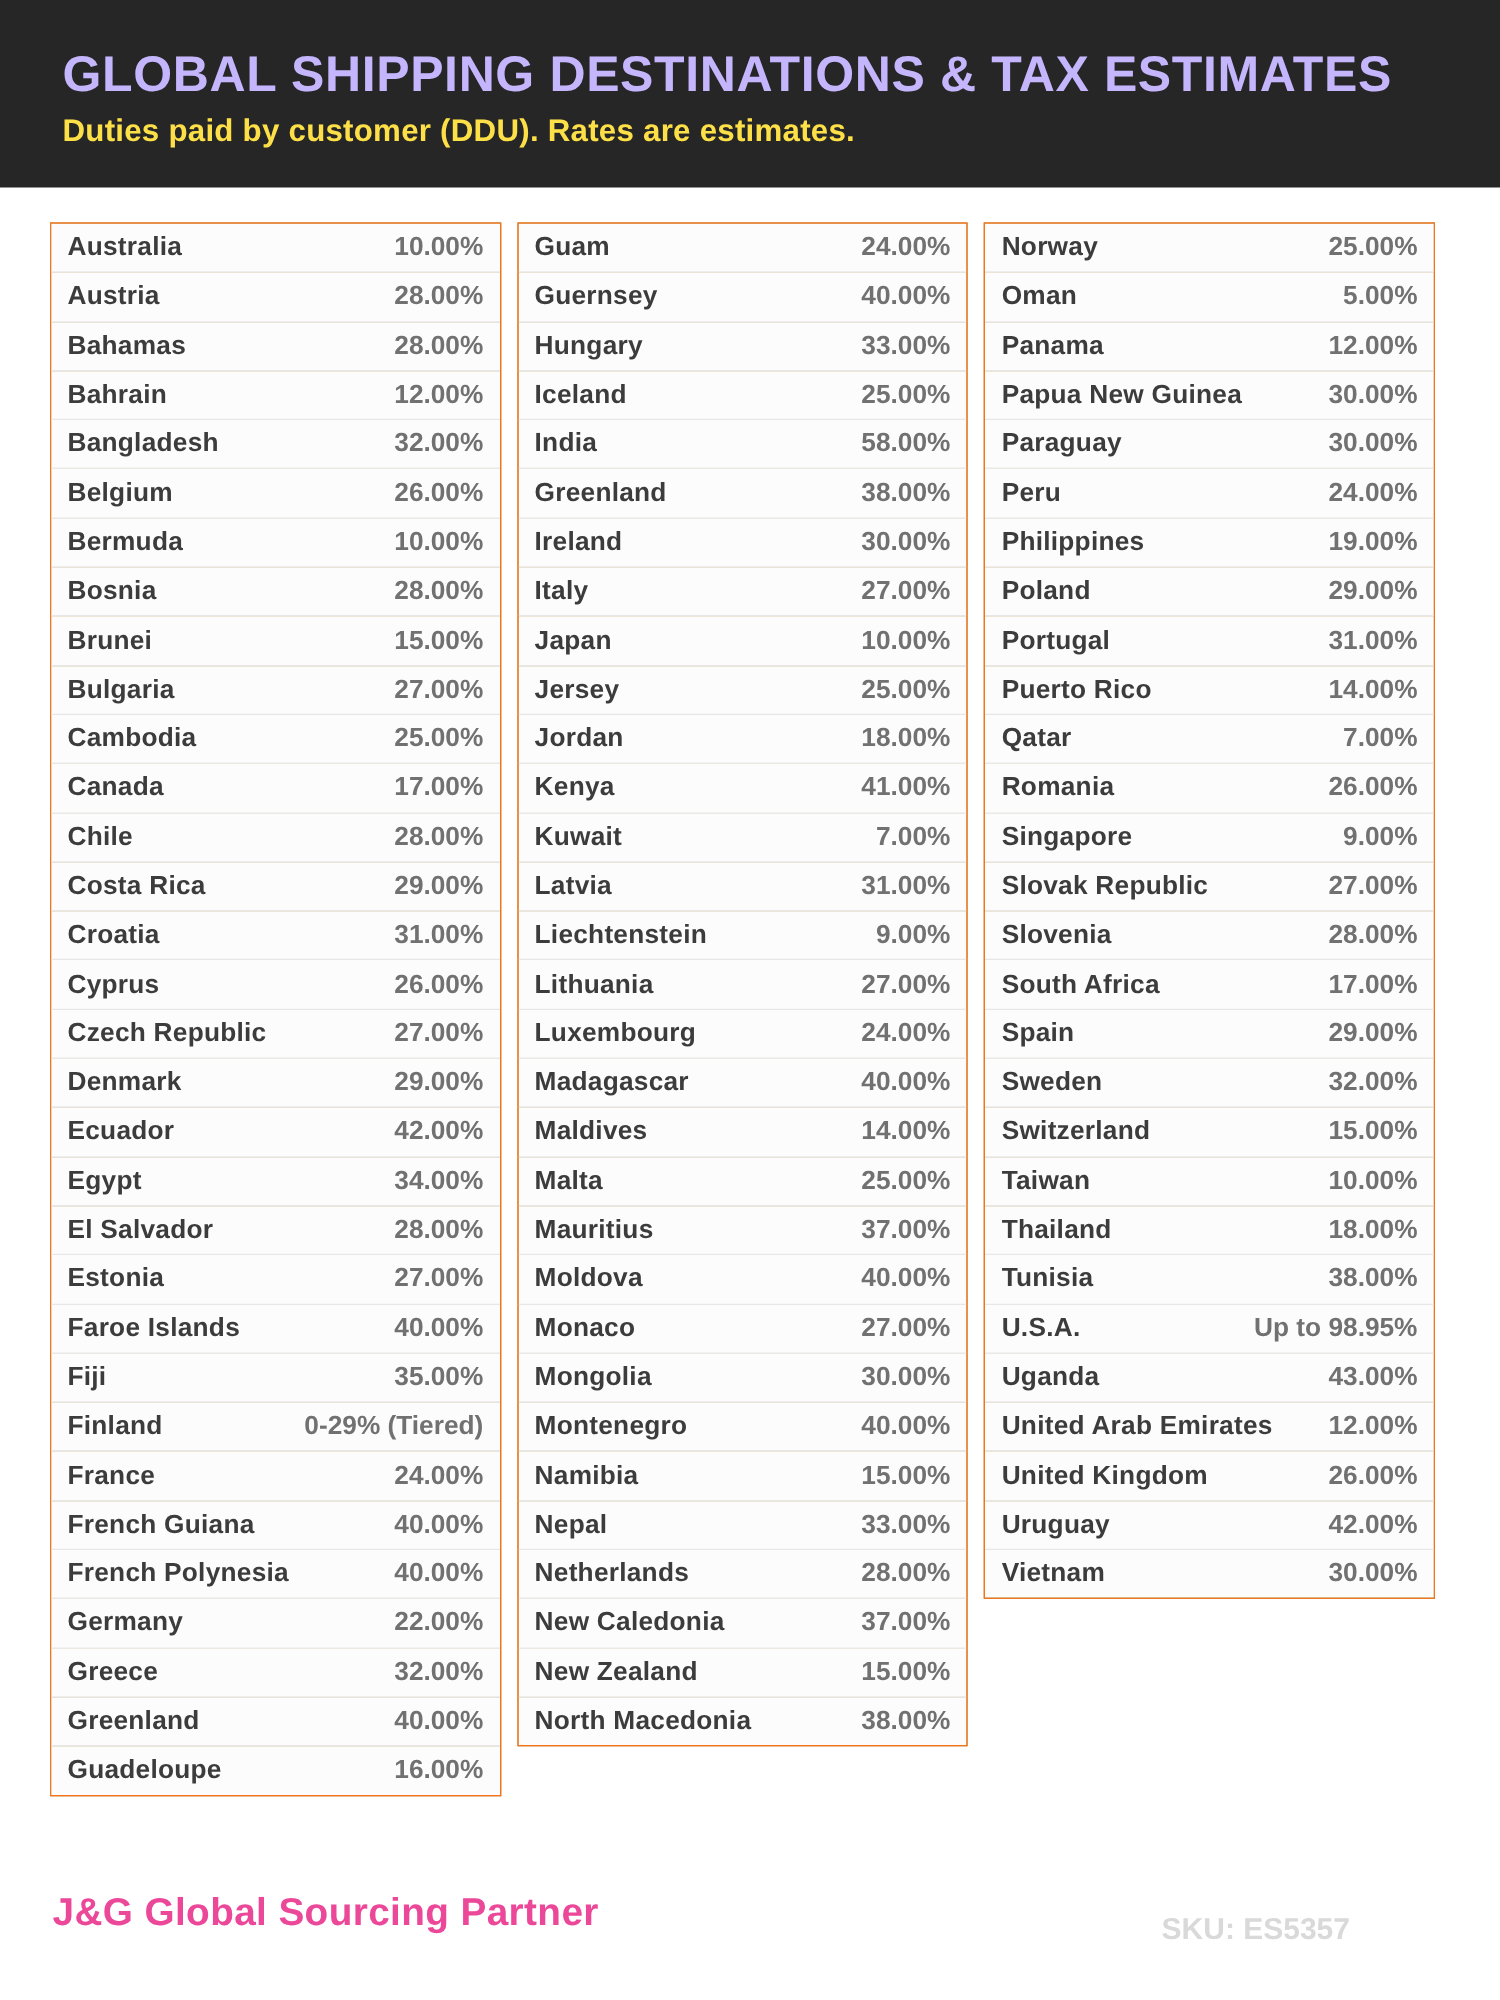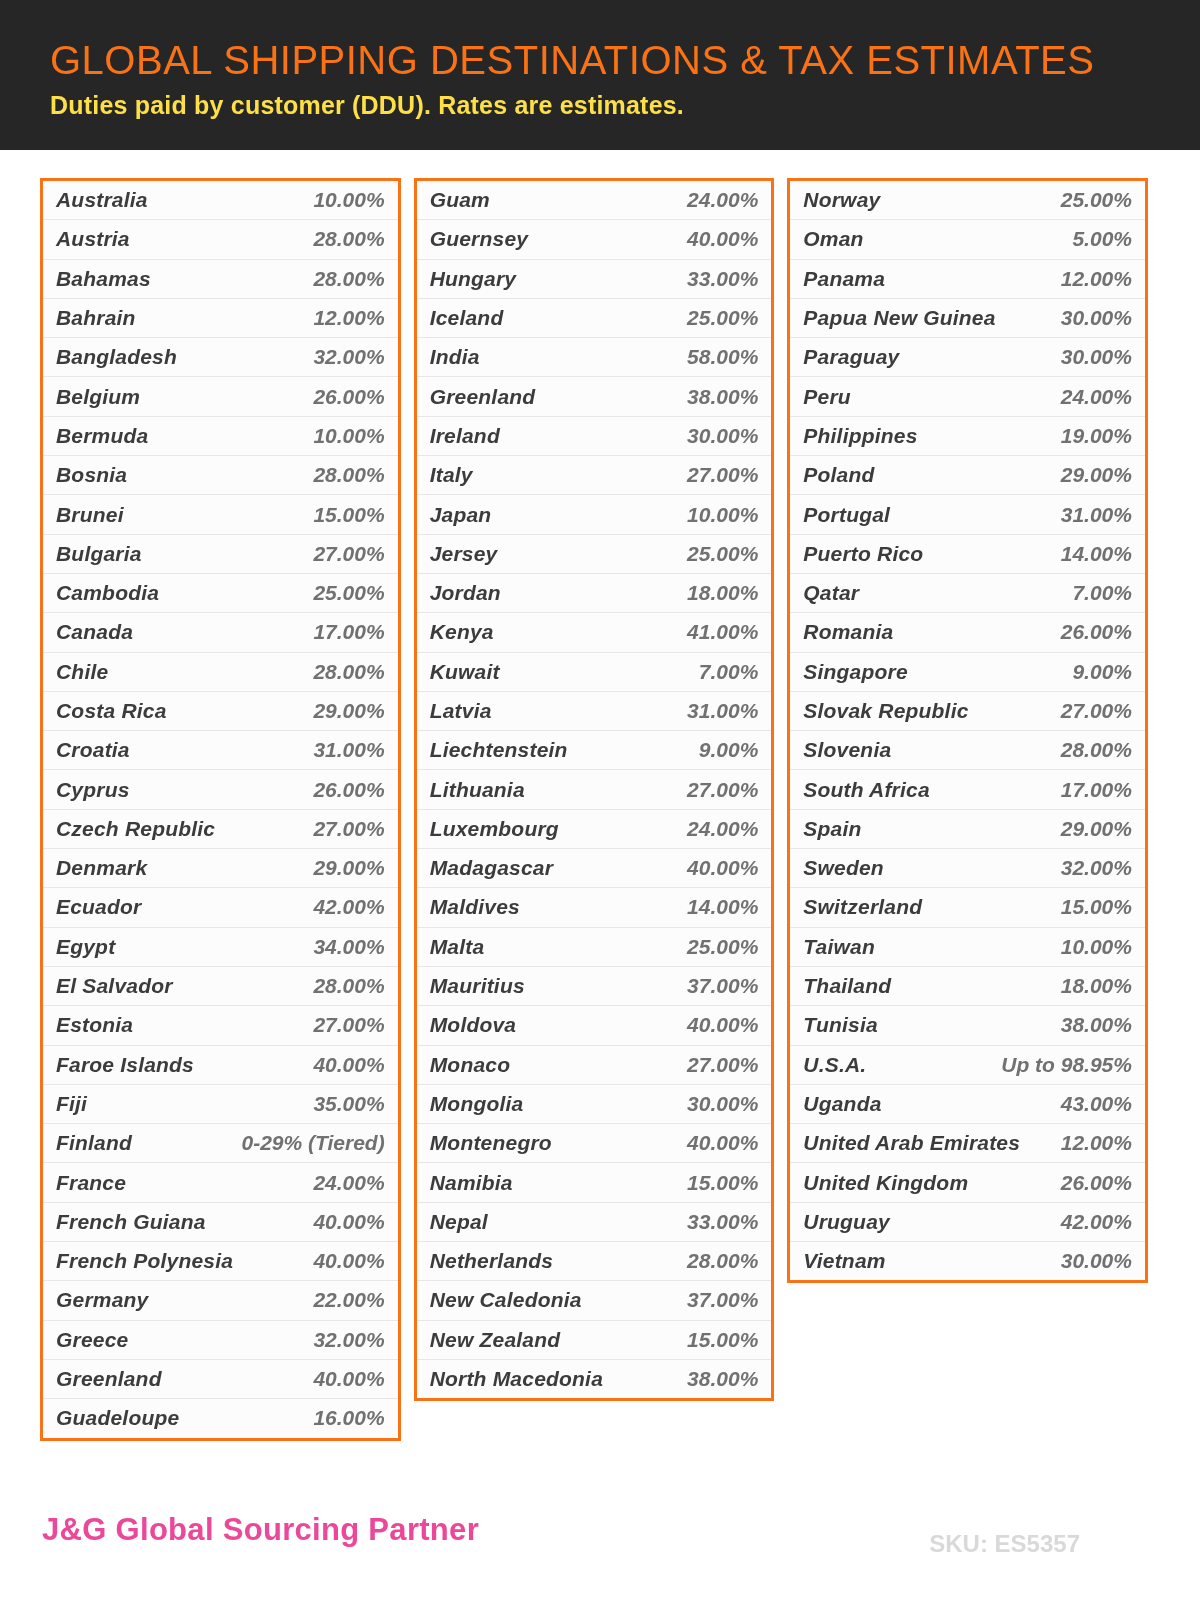--- a/index.html
+++ b/index.html
@@ -11,23 +11,23 @@
     overflow: hidden;
   }
   .header {
     position: absolute; top: 0; left: 0; right: 0;
     height: 150px;
     background: #262626;
     box-sizing: border-box;
     padding: 38px 50px 0 50px;
   }
   .header .title {
-    color: #f97316;
+    color: #c4b5fd;
     font-size: 40px;
-    font-weight: normal;
+    font-weight: bold;
     letter-spacing: 0.5px;
     line-height: 1.1;
     white-space: nowrap;
   }
   .header .subtitle {
     margin-top: 9px;
     color: #fde047;
     font-size: 25px;
     font-weight: bold;
     letter-spacing: 0.2px;
@@ -35,23 +35,22 @@
   .columns {
     position: absolute;
     top: 178px; left: 40px;
     width: 1108px;
     display: grid;
     grid-template-columns: 1fr 1fr 1fr;
     column-gap: 13px;
     align-items: start;
   }
   .col {
-    border: 3px solid #f97316;
+    border: 1px solid #f97316;
     background: #a16207;
-    font-style: italic;
   }
   .row {
     height: 38.3px;
     display: flex;
     justify-content: space-between;
     align-items: center;
     padding: 0 13px;
     border-bottom: 1px solid #e7e7e7;
     background: #fcfcfc;
   }

